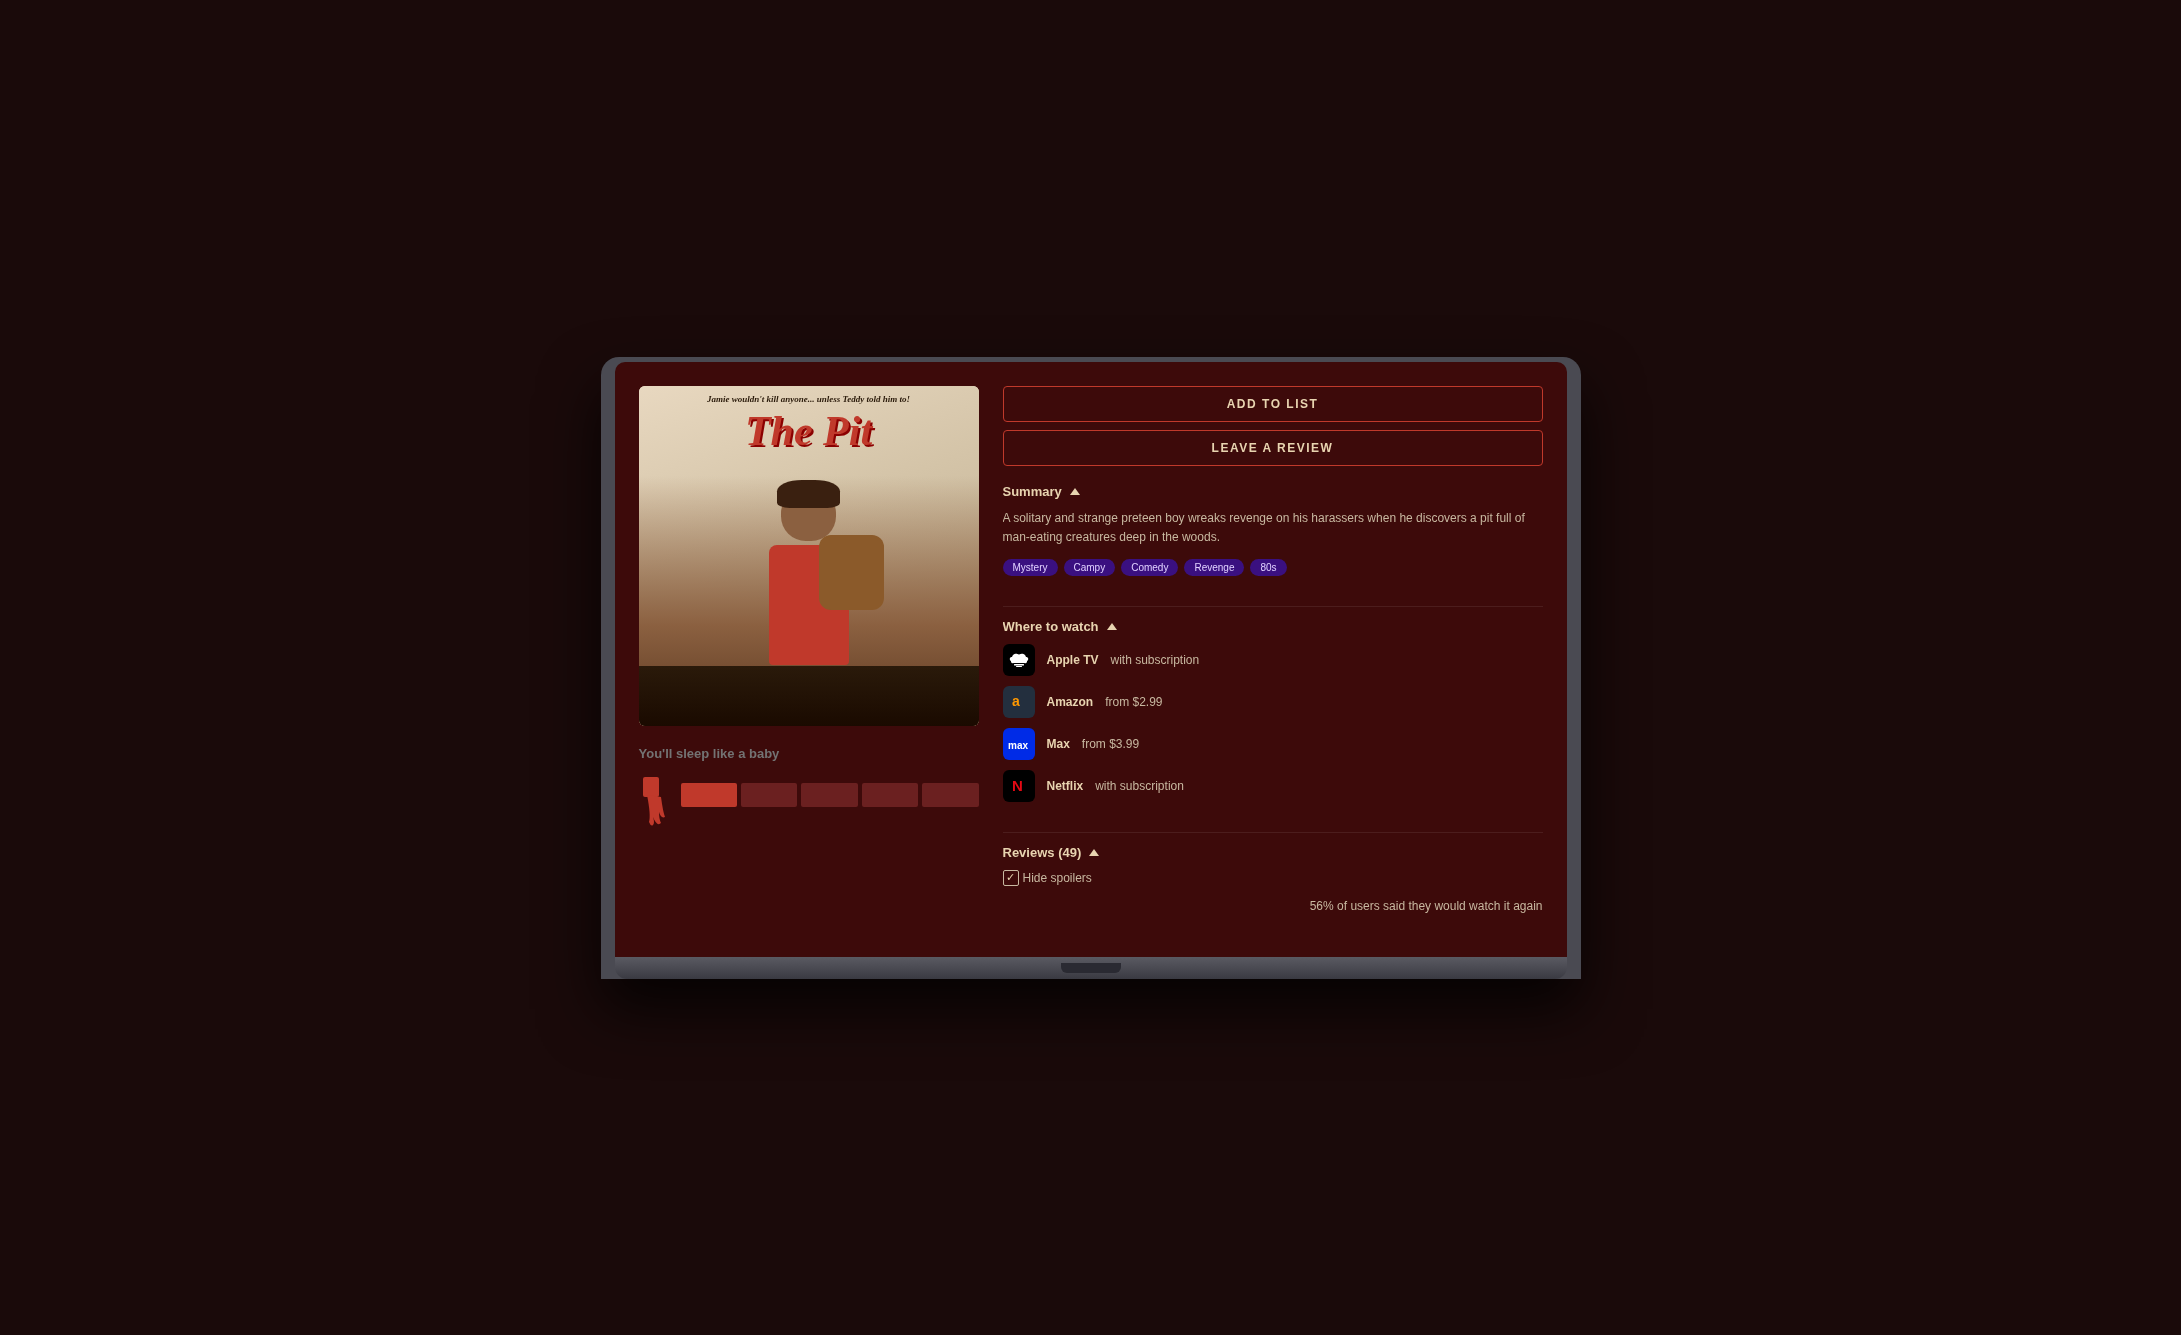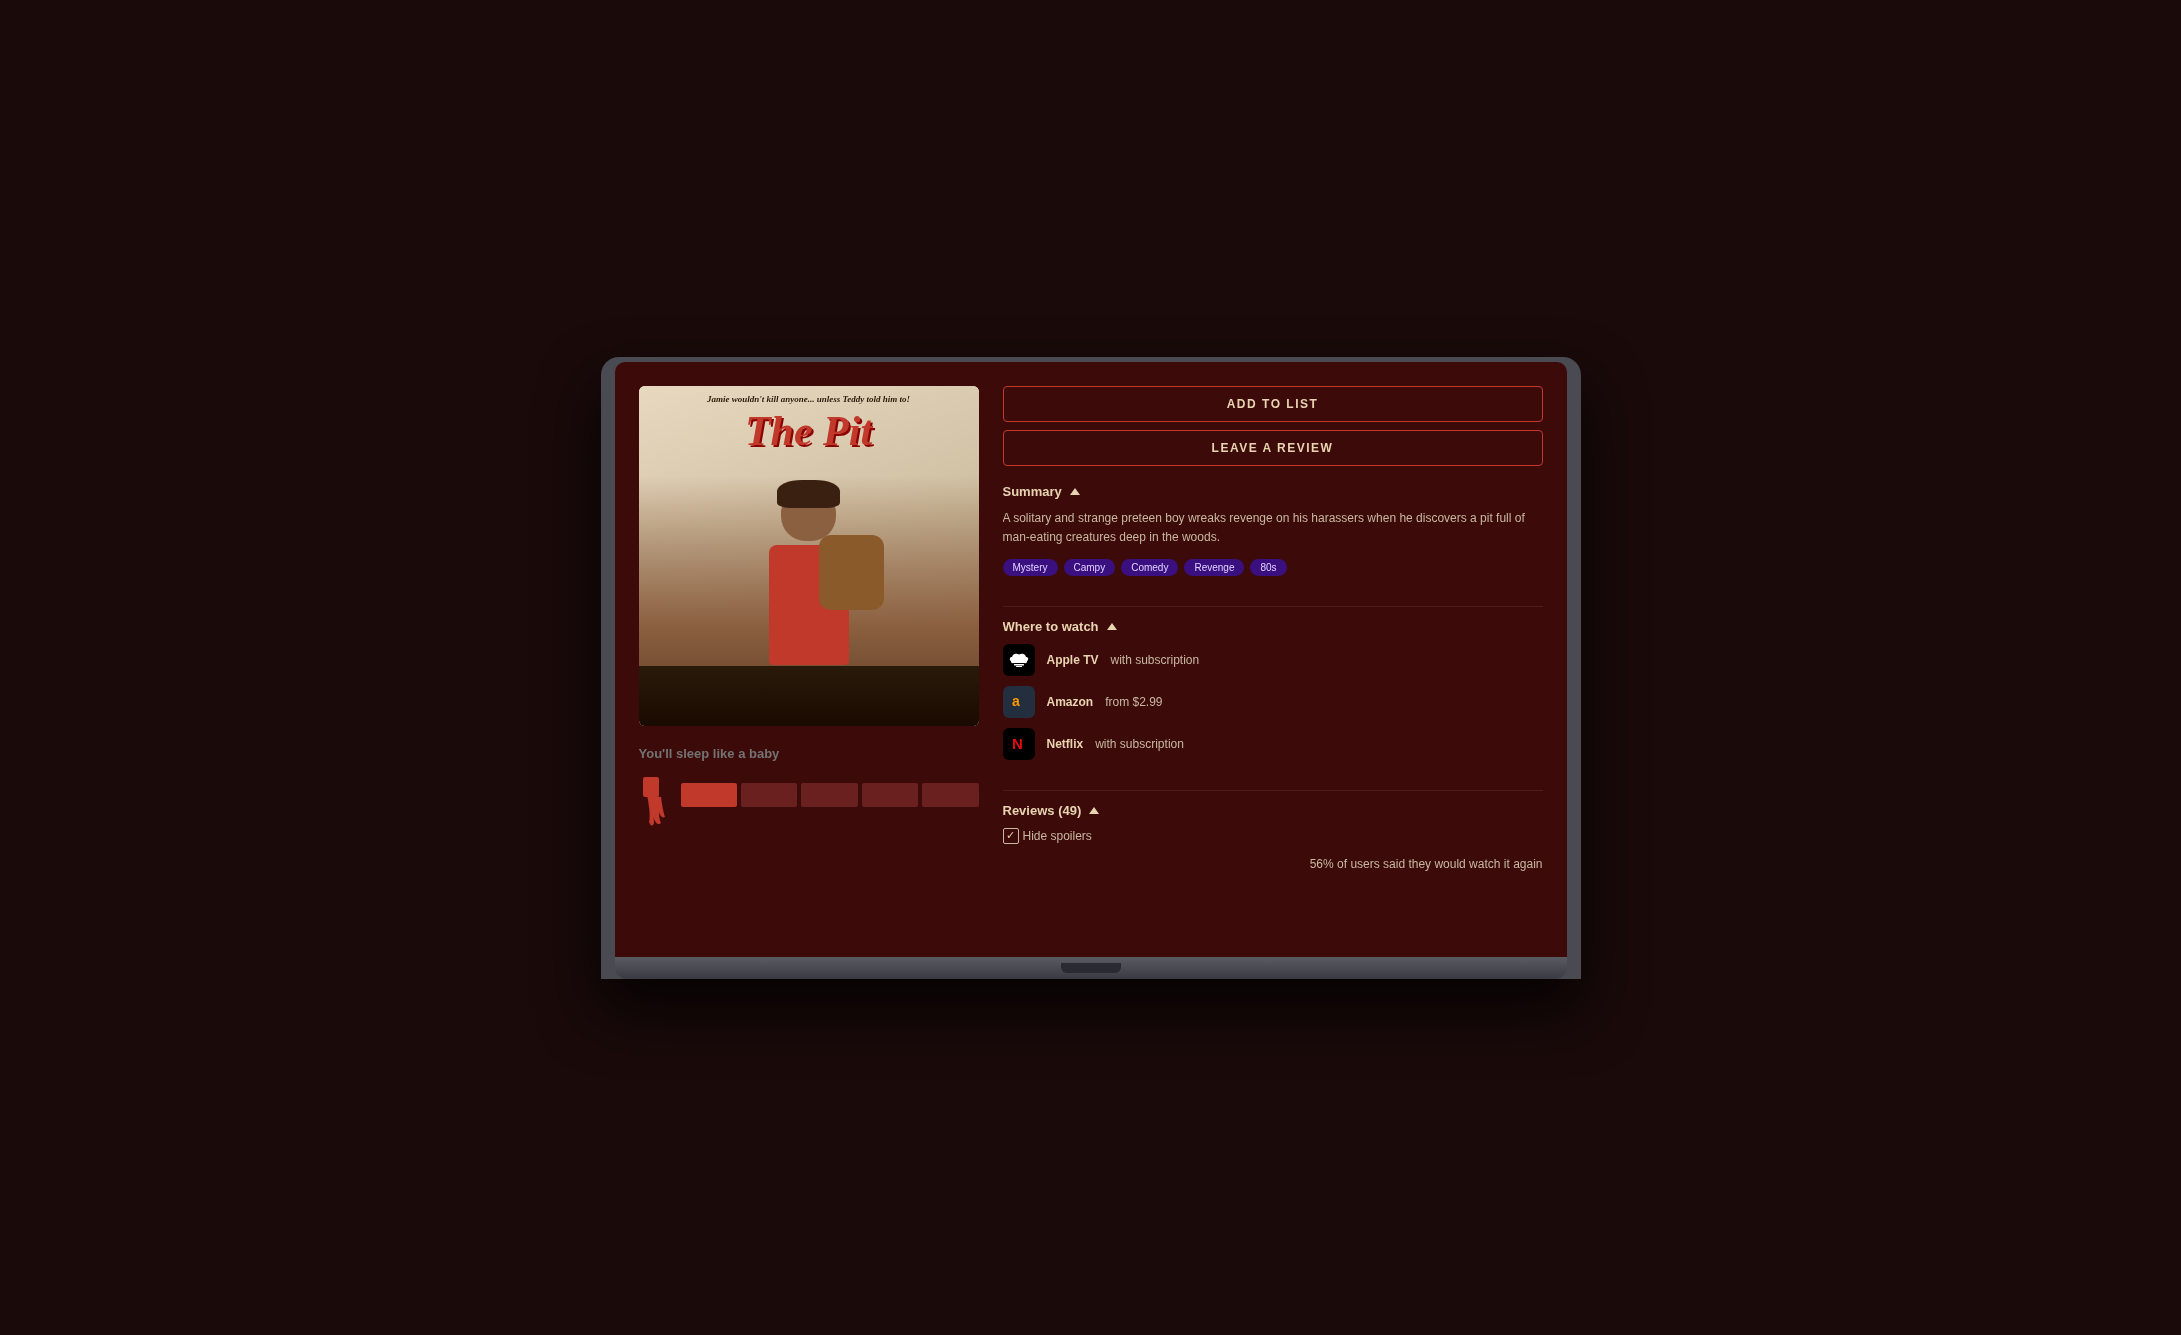--- a/index.html
+++ b/index.html
@@ -500,20 +500,29 @@
               <div class="streaming-item">
                 <div class="streaming-logo logo-amazon">
                   <svg width="20" height="20" viewBox="0 0 20 20" fill="none" xmlns="http://www.w3.org/2000/svg">
                     <text x="3" y="14" font-size="14" font-weight="900" fill="#ff9900" font-family="Arial">a</text>
                   </svg>
                 </div>
                 <span class="streaming-name">Amazon</span>
                 <span class="streaming-price">from $2.99</span>
               </div>
 
+              <div class="streaming-item">
+                <div class="streaming-logo logo-max">
+                  <svg width="24" height="14" viewBox="0 0 24 14" fill="white" xmlns="http://www.w3.org/2000/svg">
+                    <text x="1" y="12" font-size="10" font-weight="700" fill="white" font-family="Arial">max</text>
+                  </svg>
+                </div>
+                <span class="streaming-name">Max</span>
+                <span class="streaming-price">from $3.99</span>
+              </div>
 
               <div class="streaming-item">
                 <div class="streaming-logo logo-netflix">
                   <svg width="20" height="20" viewBox="0 0 20 20" fill="none" xmlns="http://www.w3.org/2000/svg">
                     <text x="3" y="15" font-size="15" font-weight="900" fill="#e50914" font-family="Arial">N</text>
                   </svg>
                 </div>
                 <span class="streaming-name">Netflix</span>
                 <span class="streaming-price">with subscription</span>
               </div>

